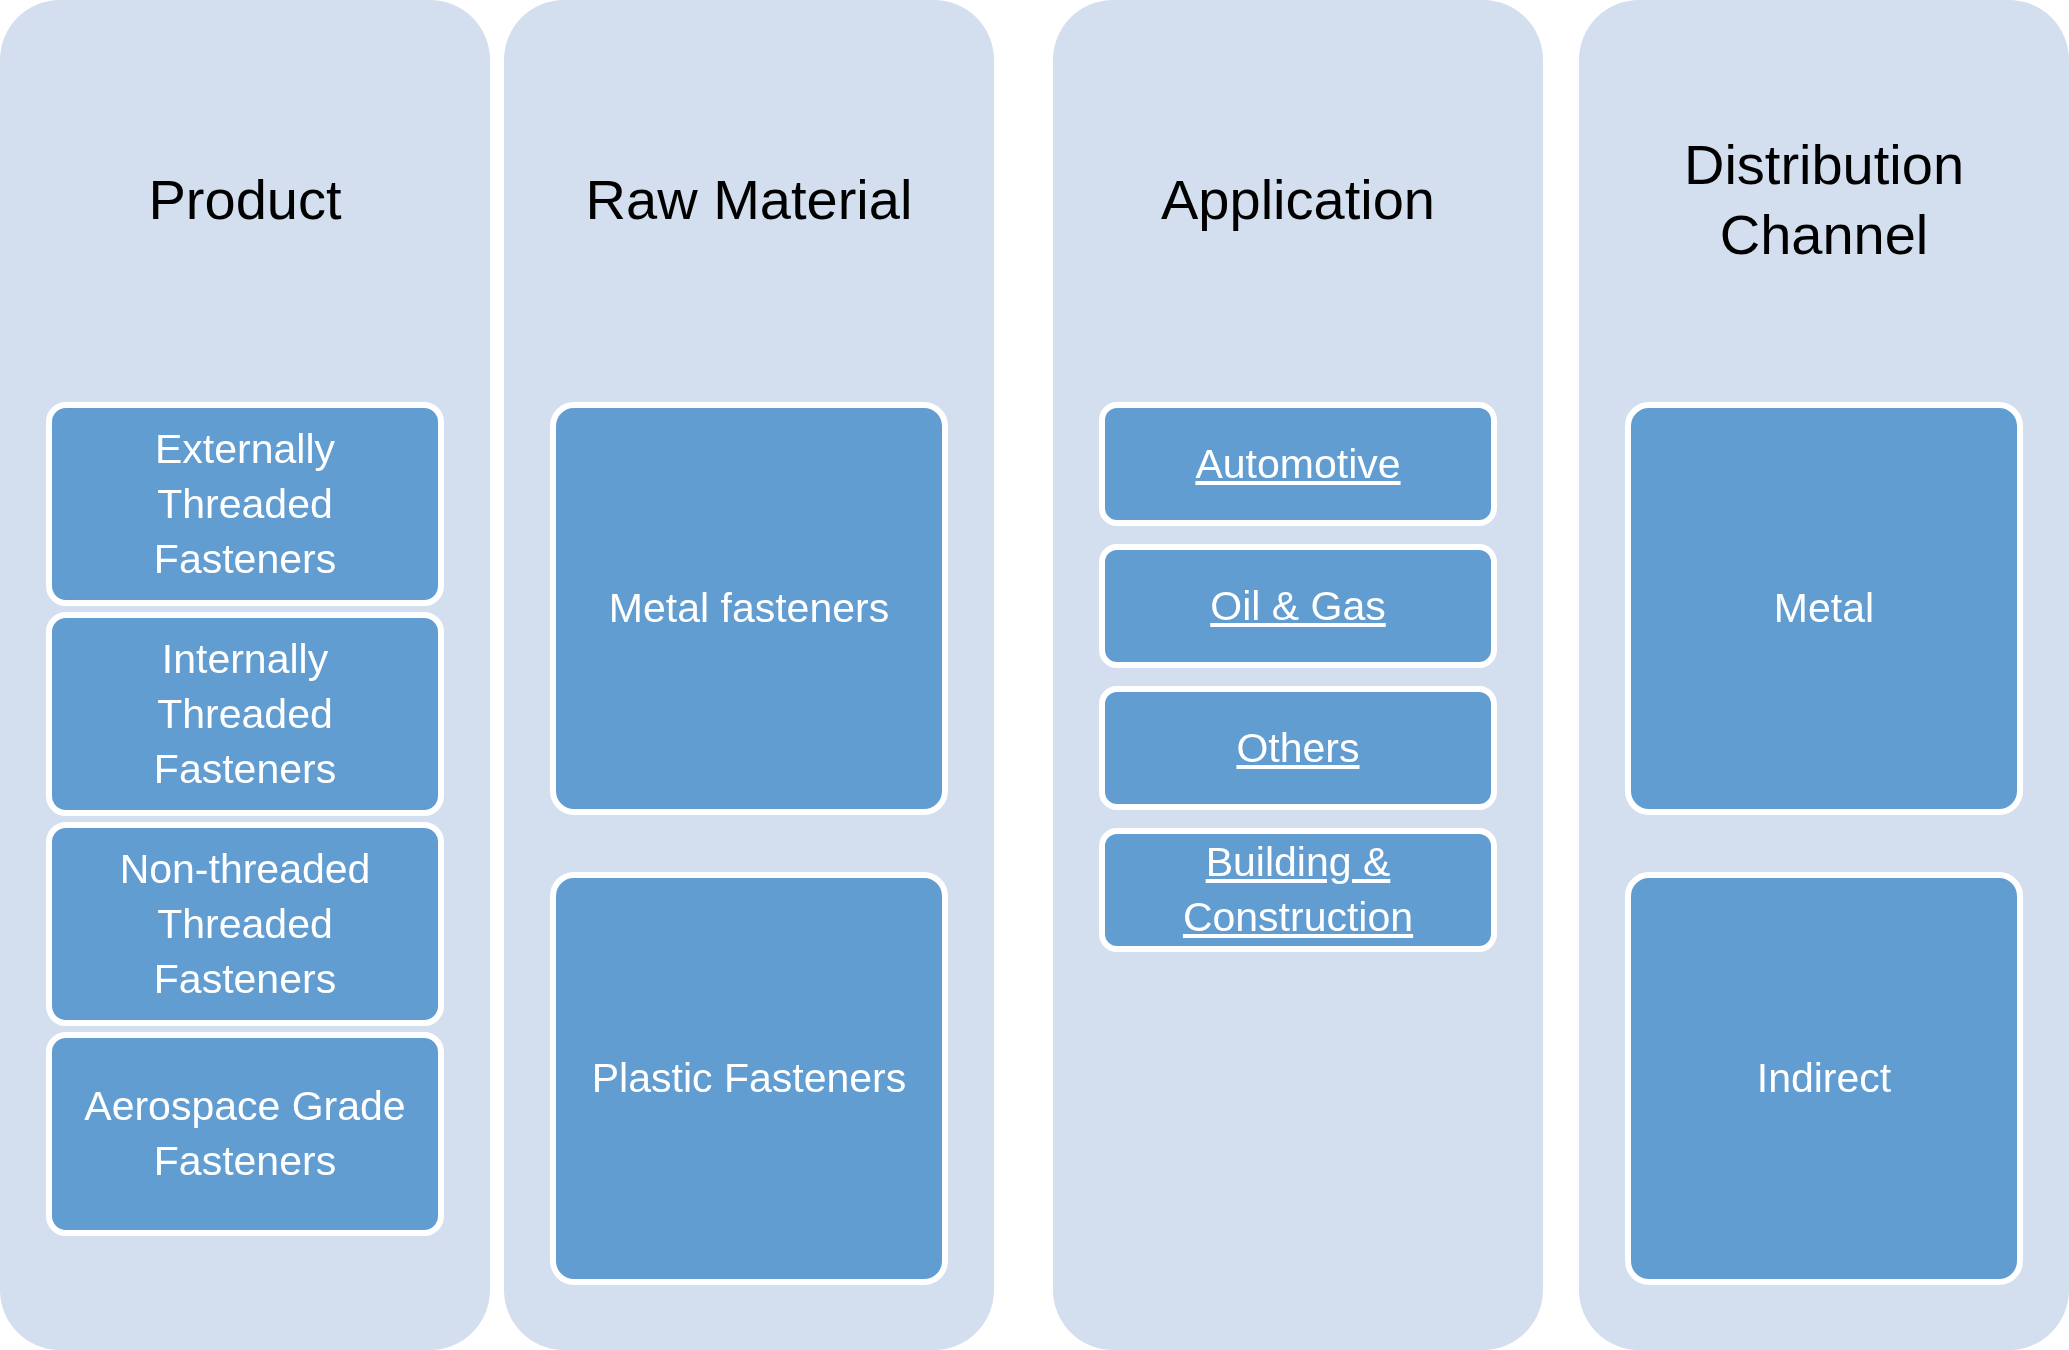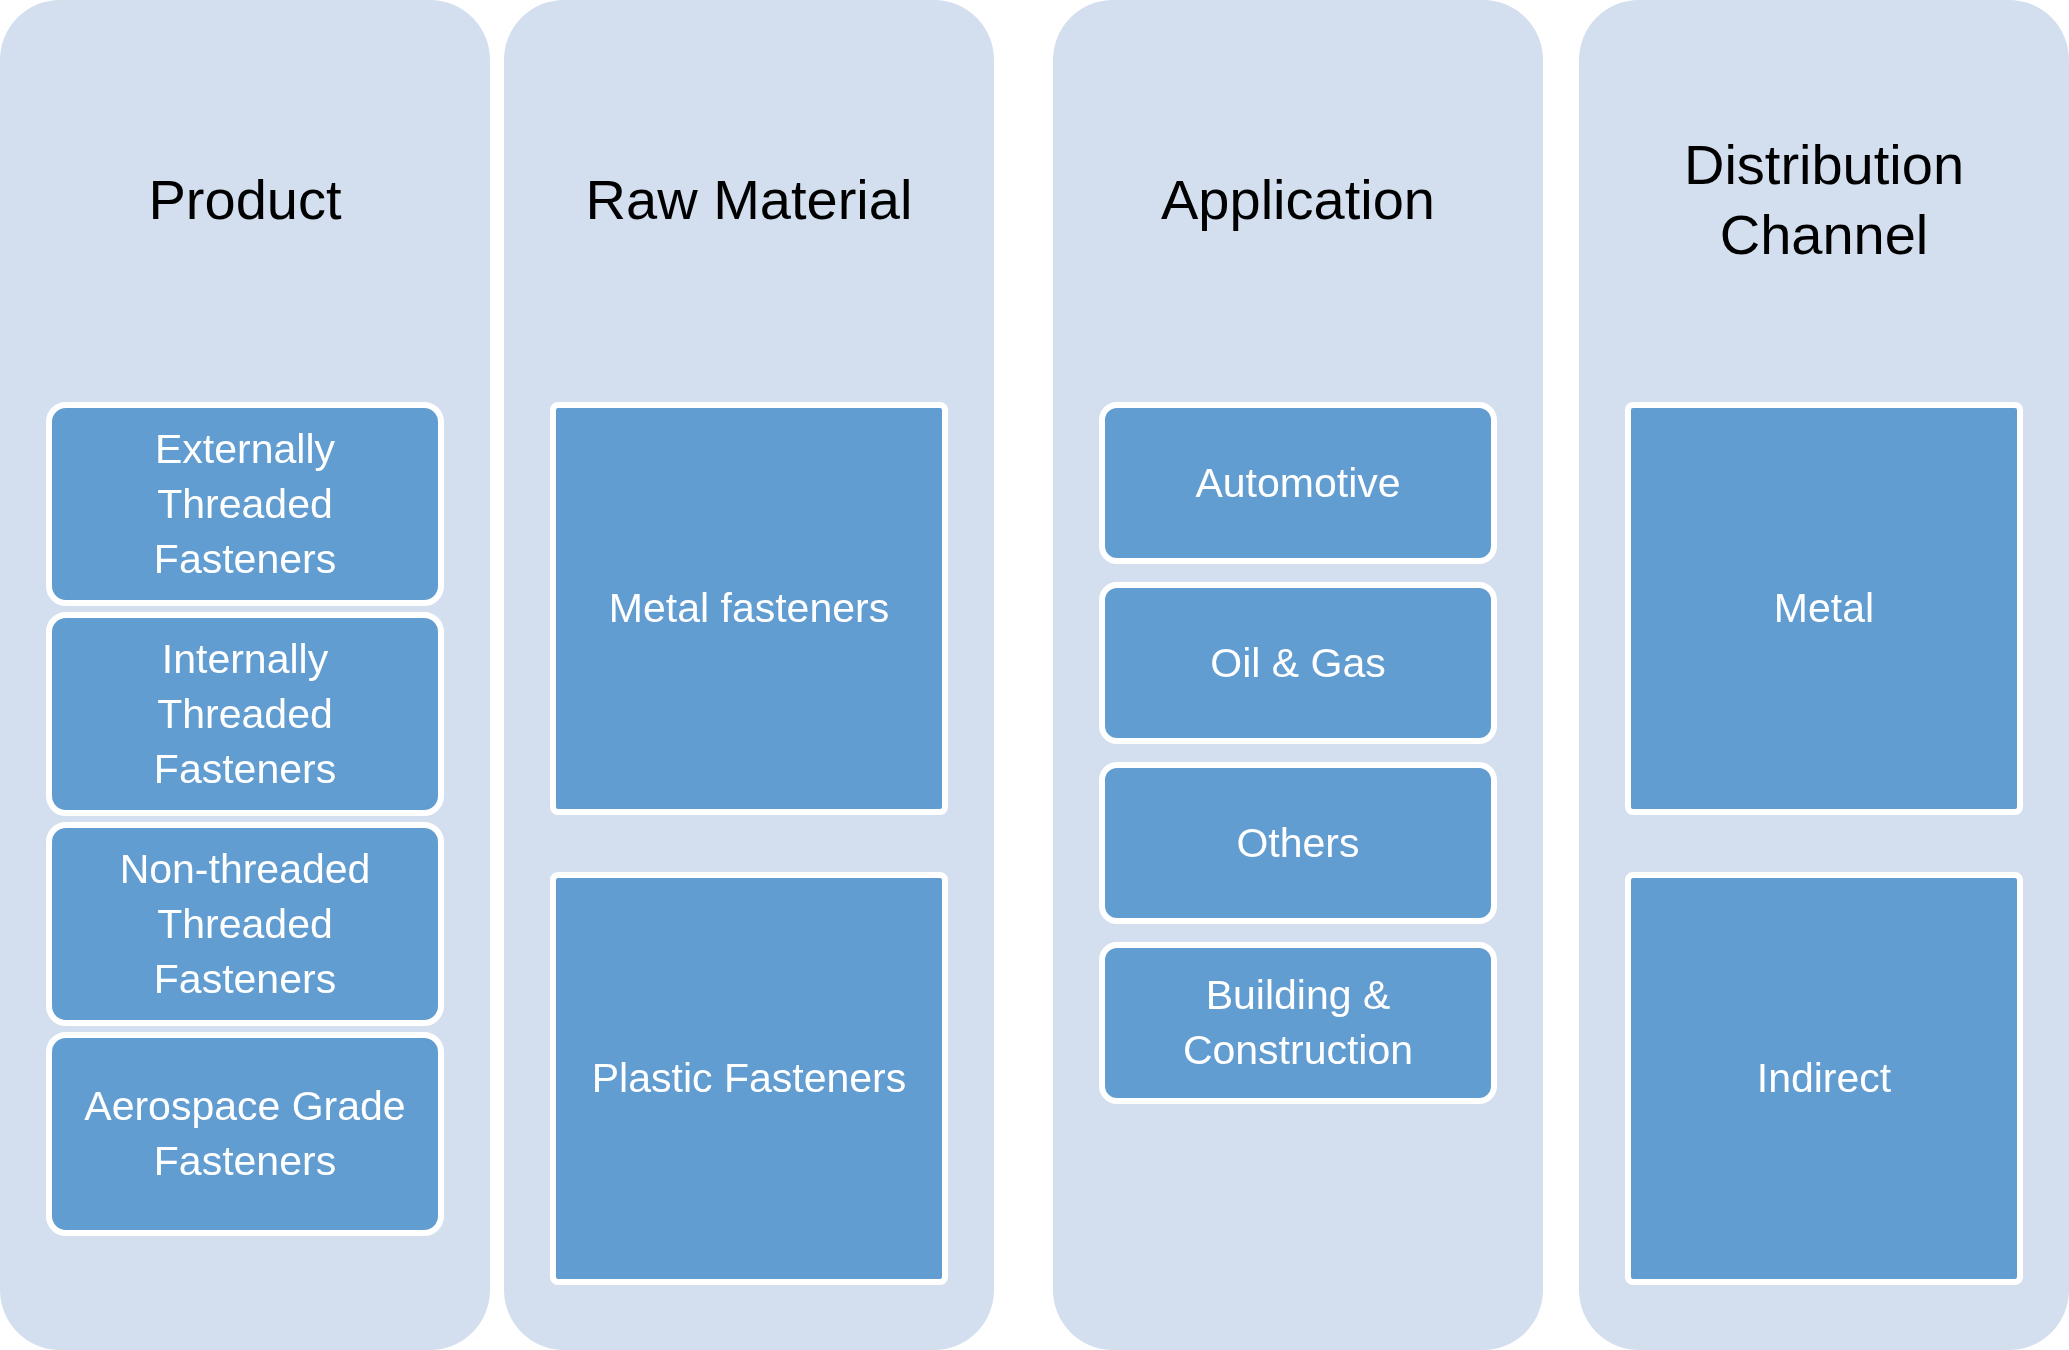--- a/index.html
+++ b/index.html
@@ -24,24 +24,24 @@
   .item {
     background: #629DD1; border: 6px solid #ffffff; box-sizing: border-box;
     display: flex; align-items: center; justify-content: center; text-align: center;
     color: #ffffff; font-size: 41px; line-height: 55px; padding: 0 10px;
     white-space: pre-line; cursor: pointer;
   }
   
   .col-0 .item { height: 204px; border-radius: 20px; }
   .col-0 .item + .item { margin-top: 6px; }
   
-  .col-1 .item, .col-3 .item { height: 413px; border-radius: 8px; }
+  .col-1 .item, .col-3 .item { height: 413px; border-radius: 24px; }
   .col-1 .item + .item, .col-3 .item + .item { margin-top: 57px; }
   
-  .col-2 .item { height: 162px; border-radius: 18px; }
+  .col-2 .item { height: 124px; border-radius: 18px; text-decoration: underline; }
   .col-2 .item + .item { margin-top: 18px; }
 </style>
 </head>
 <body>
 
 <div class="column col-0">
   <div class="column-title">Product</div>
   <div class="items">
     <div class="item">Externally
 Threaded

